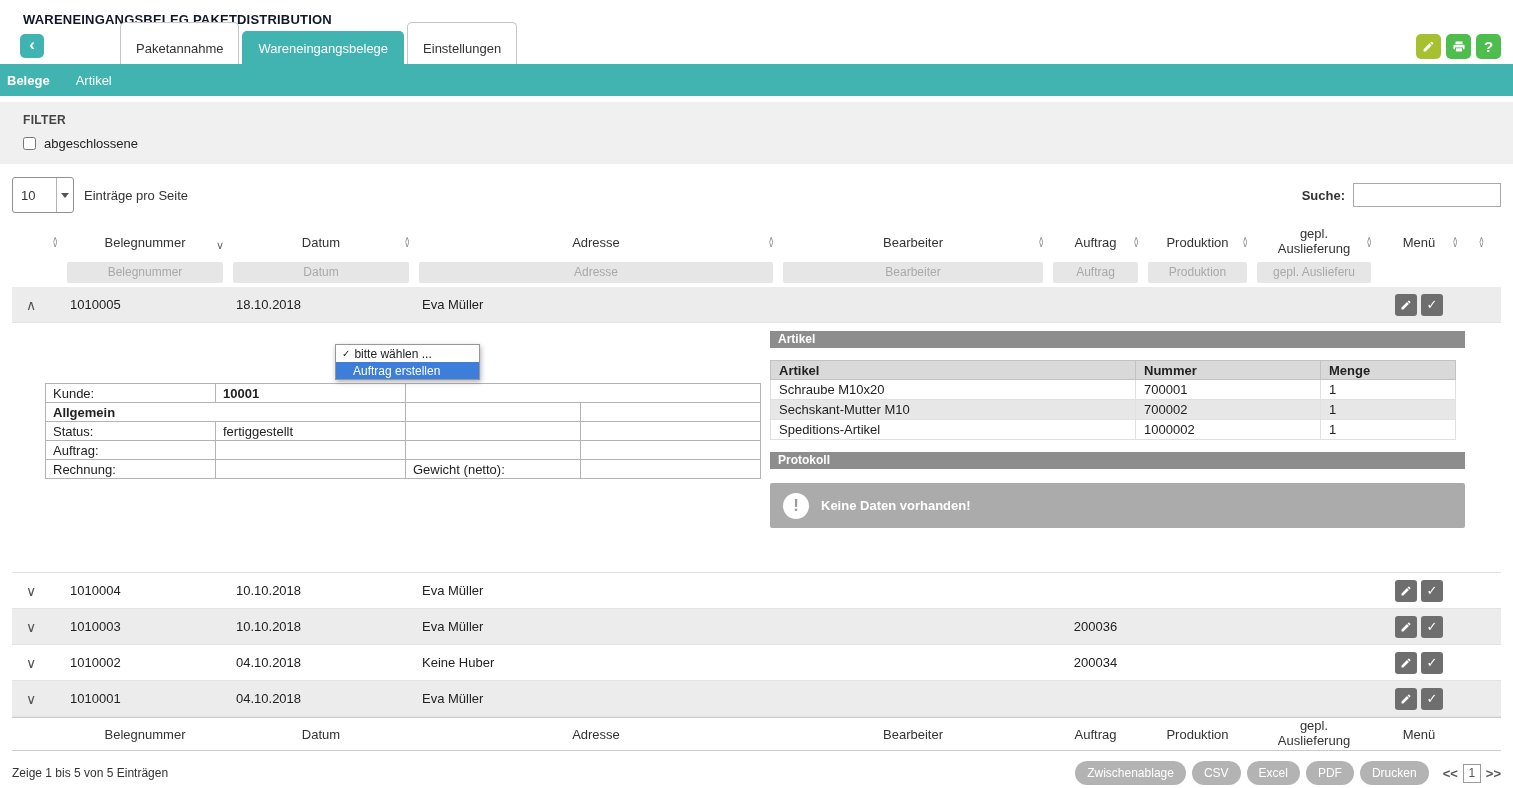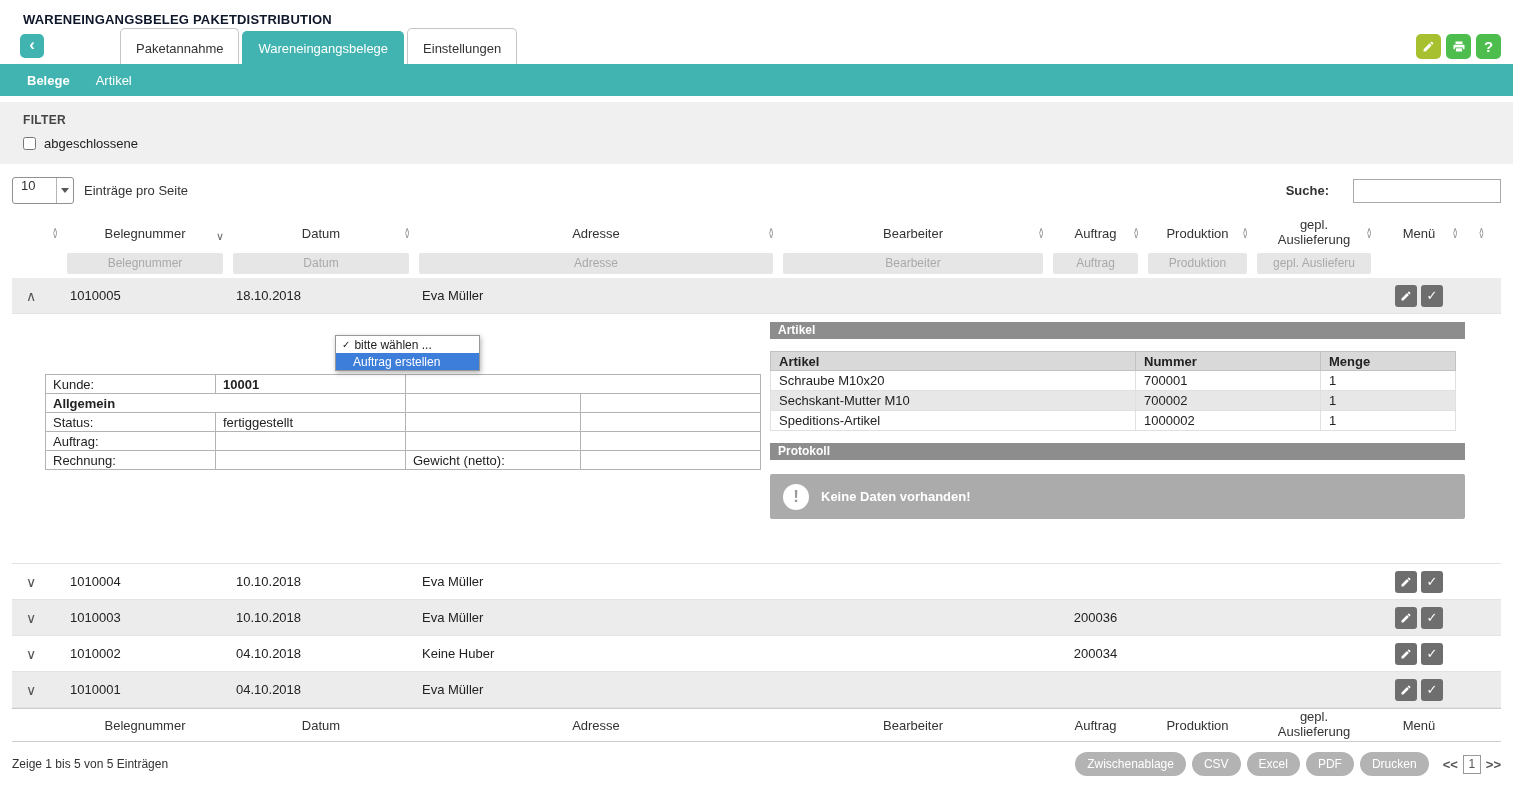--- a/index.html
+++ b/index.html
@@ -5,45 +5,45 @@
   *{box-sizing:border-box;margin:0;padding:0}
   html,body{width:1513px;height:788px;overflow:hidden;background:#fff;
     font-family:"Liberation Sans",sans-serif;font-size:13px;color:#333}
   .page-title{padding:12px 0 0 23px;font-weight:bold;font-size:13px;color:#0f172a;letter-spacing:.2px}
 
   .tabrow{position:relative;height:31px;margin-top:6px}
   .back-btn{position:absolute;left:20px;top:1px;width:24px;height:24px;background:#41b4b1;border-radius:5px;
     color:#fff;font-size:17px;font-weight:bold;text-align:center;line-height:22px;cursor:pointer}
   .tabs{position:absolute;left:120px;bottom:0;display:flex;align-items:flex-end}
   .tab{background:#fff;border:1px solid #c5c5c5;border-bottom:none;border-radius:5px 5px 0 0;
-    padding:12px 15px 8px;margin-right:3px;font-size:13px;color:#333;cursor:pointer;white-space:nowrap}
+    padding:18px 15px 8px;margin-right:3px;font-size:13px;color:#333;cursor:pointer;white-space:nowrap}
   .tab.active{background:#41b4b1;border-color:#41b4b1;color:#fff;padding-top:9px}
   .top-icons{position:absolute;right:12px;top:1px;display:flex;gap:5px}
   .icon-btn{width:25px;height:25px;border-radius:5px;display:flex;align-items:center;justify-content:center;color:#fff;cursor:pointer}
   .icon-btn.lime{background:#a6c02f}
   .icon-btn.green{background:#4dbd4d}
   .icon-btn .q{font-weight:bold;font-size:15px}
 
-  .subnav{height:32px;background:#41b4b1;display:flex;align-items:center;padding-left:27px;gap:26px}
+  .subnav{height:32px;background:#41b4b1;display:flex;align-items:center;padding-left:7px;gap:26px}
   .subnav .sn{color:#fff;font-size:13px;cursor:pointer}
   .subnav .sn.active{font-weight:bold}
 
   .filterband{background:#f0f0f0;margin-top:6px;padding:11px 23px 13px}
   .filterband .fh{font-size:12px;font-weight:bold;color:#444;letter-spacing:.3px}
   .chkrow{margin-top:9px;display:flex;align-items:center;font-size:13px;color:#222}
   .chkrow input{width:13px;height:13px;margin-right:8px}
 
   .controls{display:flex;justify-content:space-between;align-items:center;margin:13px 12px 0}
   .left-controls{display:flex;align-items:center}
-  .selectbox{width:62px;height:27px;border:1px solid #919191;border-radius:3px;background:#fff;display:flex;cursor:pointer}
+  .selectbox{width:62px;height:36px;border:1px solid #919191;border-radius:3px;background:#fff;display:flex;align-items:center;cursor:pointer}
   .selectbox .val{flex:1;padding-left:8px}
   .selectbox .arrow{width:17px;align-self:stretch;border-left:1px solid #b5b5b5;display:flex;align-items:center;justify-content:center}
   .tri{width:0;height:0;border-left:4px solid transparent;border-right:4px solid transparent;border-top:5px solid #555}
   .entries-label{margin-left:10px}
-  .search{display:flex;align-items:center;gap:24px}
+  .search{display:flex;align-items:center;gap:8px}
   .search .slabel{font-weight:bold}
   .search input{width:148px;height:24px;border:1px solid #a9a9a9;padding:0 6px;font-size:13px;font-family:inherit}
 
   .table-wrap{margin:14px 12px 0}
   .grid{display:grid;grid-template-columns:50px 166px 186px 364px 270px 95px 109px 124px 86px 39px;align-items:center}
   .thead{height:30px}
   .th{position:relative;height:100%;display:flex;align-items:center;justify-content:center;text-align:center;cursor:pointer}
   .sort{position:absolute;right:4px;top:50%;transform:translateY(-50%);display:flex;flex-direction:column;
     align-items:center;color:#8a8a8a;font-size:8px;line-height:5px}
   .sort.single{font-size:11px;line-height:11px;color:#666;top:60%}

